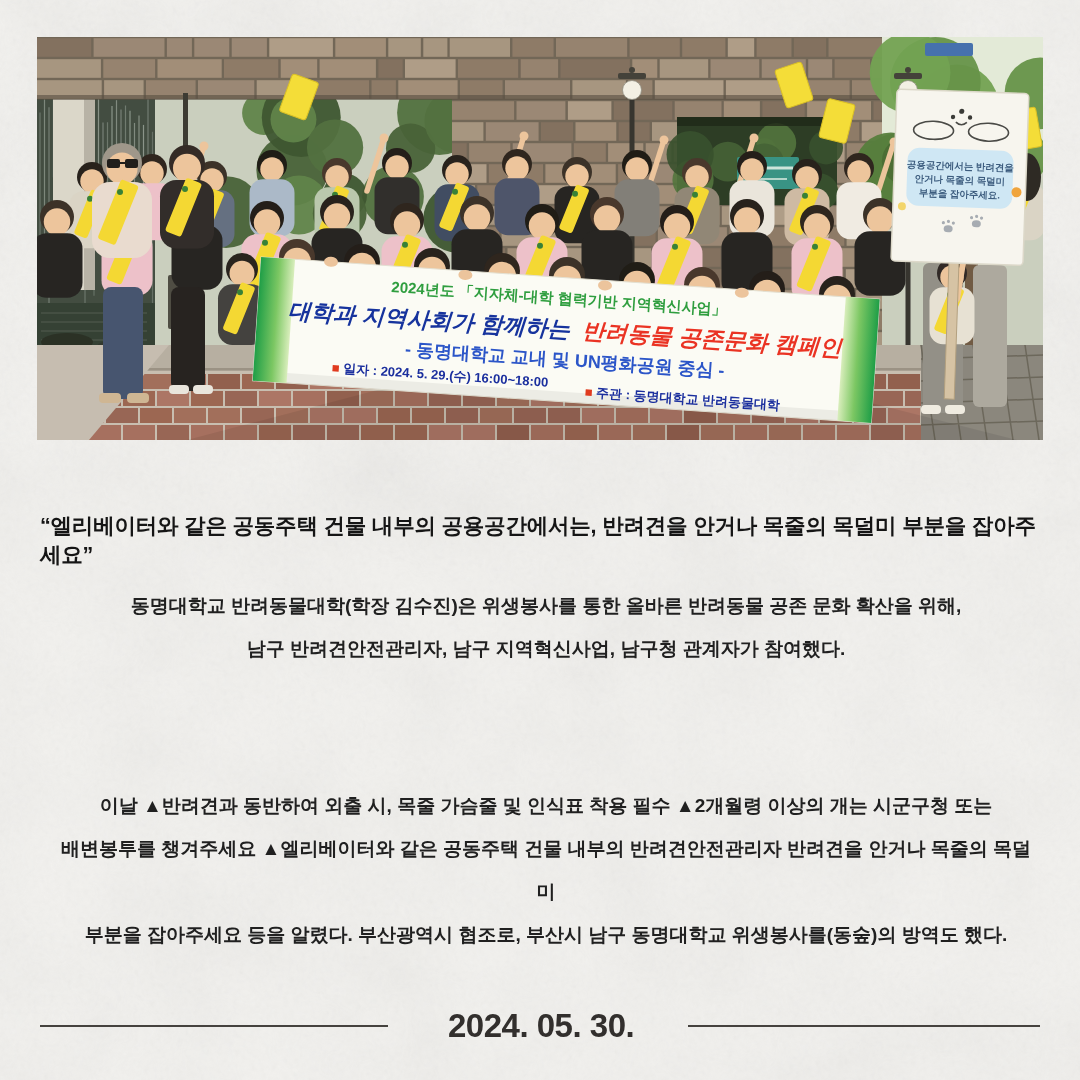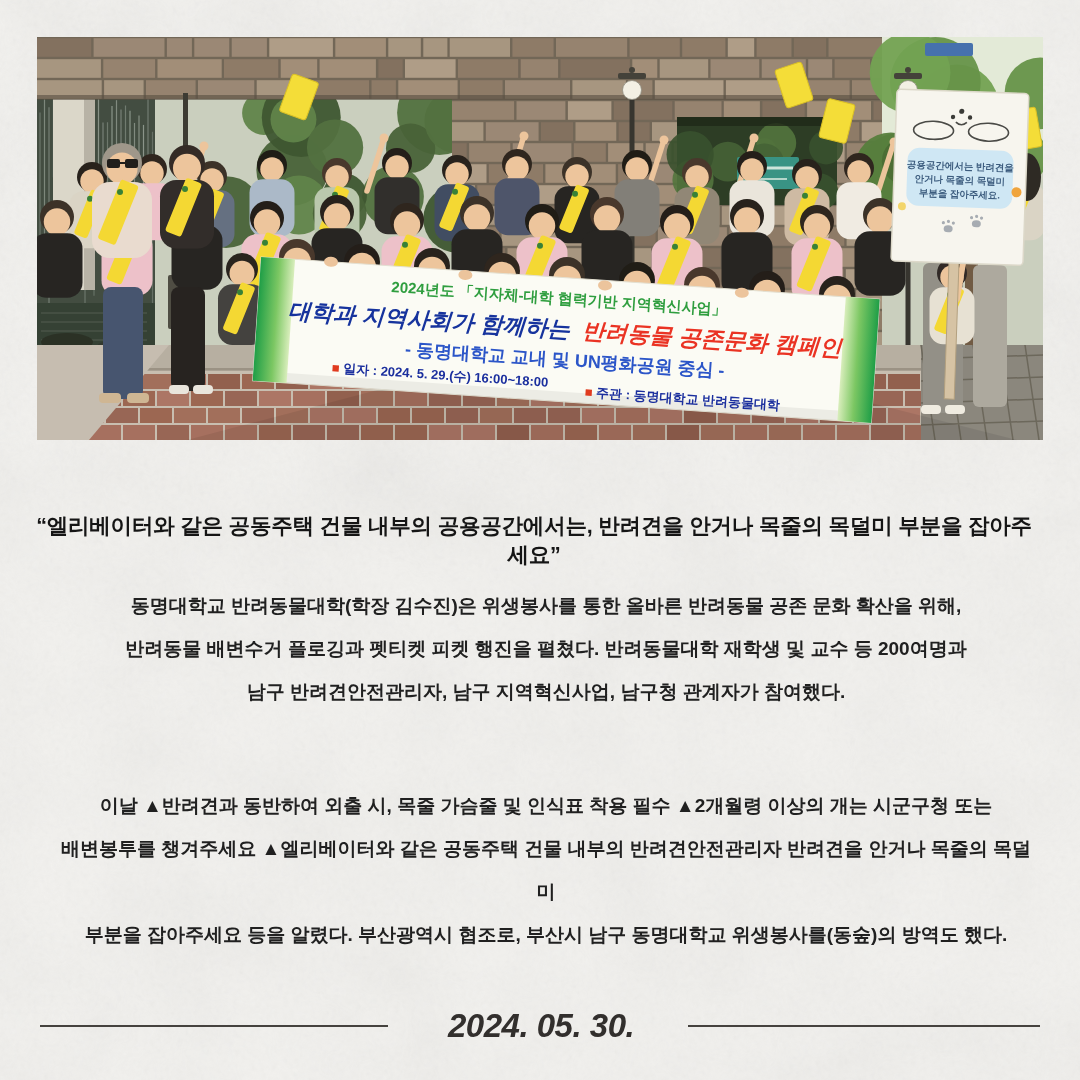--- a/index.html
+++ b/index.html
@@ -9,32 +9,32 @@
     font-family:"Liberation Sans","DejaVu Sans",sans-serif;
   }
   .paper-tex{position:absolute;left:0;top:0;z-index:0;}
   .content{position:absolute;inset:0;z-index:1;}
   .photo{
     position:absolute;left:37px;top:37px;width:1006px;height:403px;
     overflow:hidden;background:#8a8274;
   }
   .photo svg{display:block;width:1006px;height:403px;}
   .headline{
-    position:absolute;left:28px;right:40px;top:511px;text-align:center;
+    position:absolute;left:40px;right:40px;top:511px;text-align:left;
     font-size:21.5px;font-weight:800;color:#151515;letter-spacing:-0.2px;
   }
   .para{
     position:absolute;left:52px;right:40px;text-align:center;
     font-size:19px;font-weight:600;color:#202020;line-height:43px;
   }
   .p1{top:584px;}
   .p2{top:784px;}
   .footer{
     position:absolute;left:40px;right:40px;top:1007px;
-    display:flex;align-items:center;font-style:italic;
+    display:flex;align-items:center;
   }
   .rule{height:2px;background:#45423e;}
   .rule-l{width:348px;margin-right:60px;}
   .rule-r{flex:1;margin-left:54px;}
   .date{font-size:33px;font-weight:700;color:#322f2d;letter-spacing:-0.5px;white-space:nowrap;}
 
   
   .bn1{font-size:15px;font-weight:700;fill:#2f9e3f;}
   .bn2{font-size:22.5px;font-weight:800;font-style:italic;}
   .bn2b{fill:#16339d;}
@@ -840,21 +840,20 @@
         <circle cx="123" cy="99" r="5" fill="#f0a43c"></circle>
         <circle cx="9" cy="117" r="4" fill="#f3d56a"></circle>
       </g>
     </svg>
   </div>
 
   <div class="headline">“엘리베이터와 같은 공동주택 건물 내부의 공용공간에서는, 반려견을 안거나 목줄의 목덜미 부분을 잡아주세요”</div>
 
   <div class="para p1">
     <div>동명대학교 반려동물대학(학장 김수진)은 위생봉사를 통한 올바른 반려동물 공존 문화 확산을 위해,</div>
-    <div>반려동물 배변수거 플로깅과 펫티켓 피켓 행진을 펼쳤다. 반려동물대학 재학생 및 교수 등 200여명과</div>
     <div>남구 반려견안전관리자, 남구 지역혁신사업, 남구청 관계자가 참여했다.</div>
   </div>
 
   <div class="para p2">
     <div>이날 ▲반려견과 동반하여 외출 시, 목줄 가슴줄 및 인식표 착용 필수 ▲2개월령 이상의 개는 시군구청 또는</div>
     <div>배변봉투를 챙겨주세요 ▲엘리베이터와 같은 공동주택 건물 내부의 반려견안전관리자 반려견을 안거나 목줄의 목덜미</div>
     <div>부분을 잡아주세요 등을 알렸다. 부산광역시 협조로, 부산시 남구 동명대학교 위생봉사를(동숲)의 방역도 했다.</div>
   </div>
 
   <div class="footer">

